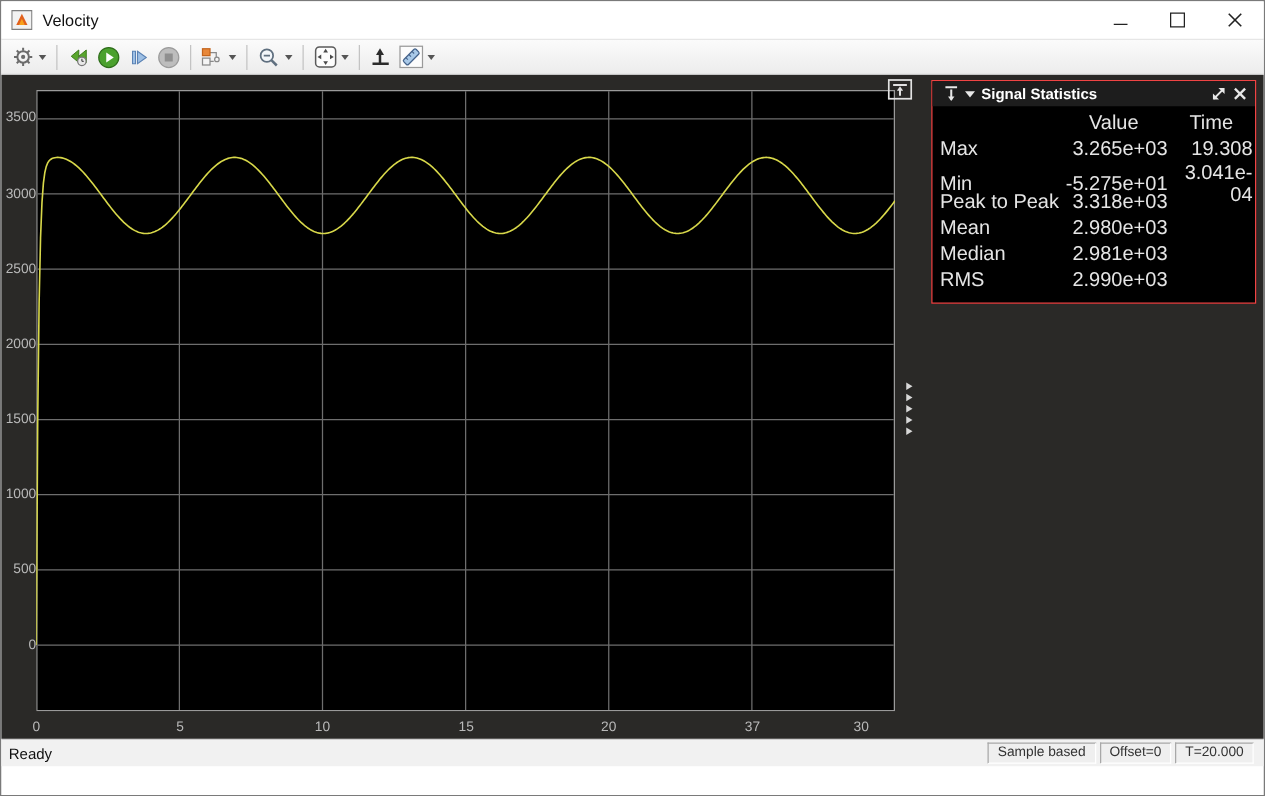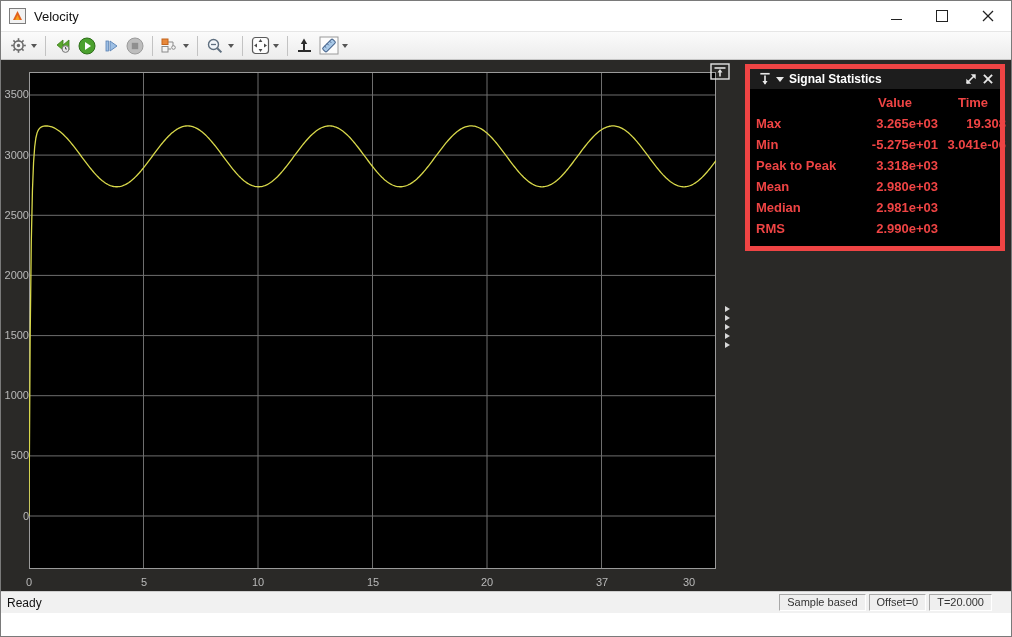--- a/index.html
+++ b/index.html
@@ -31,35 +31,35 @@
   .caret{width:0;height:0;border-left:3.5px solid transparent;border-right:3.5px solid transparent;border-top:4px solid #555;margin:0 3px 0 1px;}
   
   .scope{position:relative;height:531px;background:#2a2927;}
   .plot{position:absolute;left:28px;top:12px;width:687px;height:497px;}
   .ytick{position:absolute;width:28px;text-align:right;font-size:11px;color:#b9b9b9;line-height:13px;}
   .xtick{position:absolute;width:40px;text-align:center;font-size:11px;color:#b9b9b9;line-height:13px;top:516px;}
   .dock-btn{position:absolute;left:709px;top:3px;width:20px;height:17px;}
   .splitter{position:absolute;left:724px;top:246px;display:flex;flex-direction:column;gap:3px;}
   .split-arrow{width:0;height:0;border-top:3.5px solid transparent;border-bottom:3.5px solid transparent;border-left:5.5px solid #d8d8d8;}
   
-  .stats{position:absolute;left:744px;top:4px;width:260px;background:#000;border:5px solid #ef4444;box-sizing:border-box;}
+  .stats{position:absolute;left:744px;top:4px;width:260px;background:#000;border:1px solid #ef4444;box-sizing:border-box;}
   .stats-header{height:20px;background:#1d1d1d;display:flex;align-items:center;padding:0 5px;}
   .stats-title{font-size:12px;font-weight:bold;color:#fff;margin-left:5px;}
   .stats-caret{width:0;height:0;border-left:4px solid transparent;border-right:4px solid transparent;border-top:5px solid #e8e8e8;margin-left:4px;}
   .stats-sp{flex:1;}
   .hicon{display:flex;align-items:center;justify-content:center;width:14px;height:14px;margin-left:3px;}
   .stats-body{padding:3px 6px 7px 6px;}
-  .stats-row{display:grid;grid-template-columns:96px 88px 68px;height:21px;align-items:center;font-size:13px;color:#ef4444;font-weight:bold;}
+  .stats-row{display:grid;grid-template-columns:96px 88px 68px;height:21px;align-items:center;font-size:16px;color:#e5e5e5;}
   .stats-row .lbl{text-align:left;}
   .stats-row .val,.stats-row .tim{text-align:right;padding-right:2px;}
   .stats-row.head .val,.stats-row.head .tim{text-align:center;}
   
   .statusbar{height:21px;background:#f1f1f1;border-top:1px solid #cfcfcf;display:flex;align-items:center;font-size:12px;color:#111;}
   .status-left{padding-left:6px;}
-  .status-cells{margin-left:auto;display:flex;align-items:center;padding-right:19px;}
+  .status-cells{margin-left:auto;display:flex;align-items:center;padding-right:8px;}
   .status-cell{
     height:15px;line-height:15px;padding:0 7px;margin-left:3px;font-size:11px;color:#333;
     border:1px solid;border-color:#a8a8a8 #ffffff #ffffff #a8a8a8;background:#efefef;white-space:nowrap;
   }
 </style>
 </head>
 <body>
 
 <div class="window">
 
@@ -275,21 +275,21 @@
           <span class="tim">Time</span>
         </div>
       <div class="stats-row">
             <span class="lbl">Max</span>
             <span class="val">3.265e+03</span>
             <span class="tim">19.308</span>
           </div>
           <div class="stats-row">
             <span class="lbl">Min</span>
             <span class="val">-5.275e+01</span>
-            <span class="tim">3.041e-06</span>
+            <span class="tim">3.041e-04</span>
           </div>
           <div class="stats-row">
             <span class="lbl">Peak to Peak</span>
             <span class="val">3.318e+03</span>
             <span class="tim"></span>
           </div>
           <div class="stats-row">
             <span class="lbl">Mean</span>
             <span class="val">2.980e+03</span>
             <span class="tim"></span>

